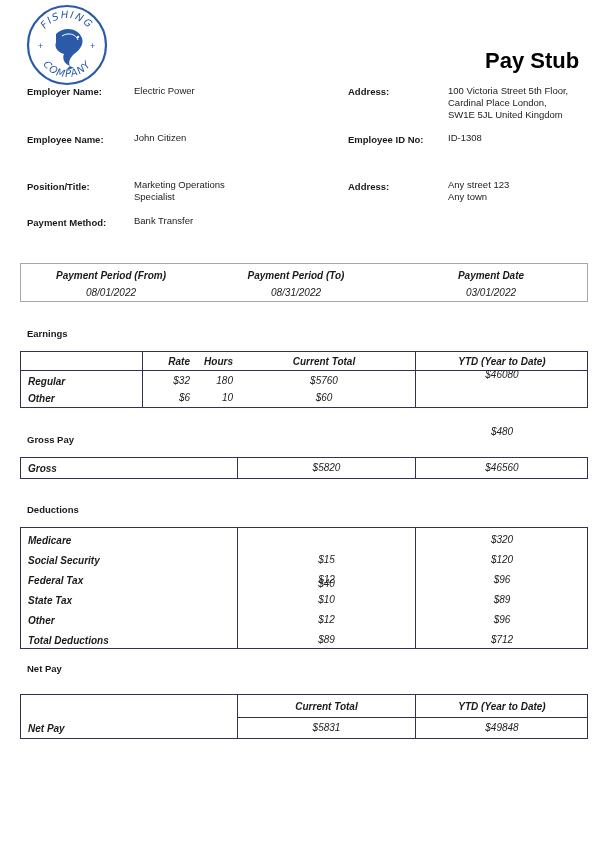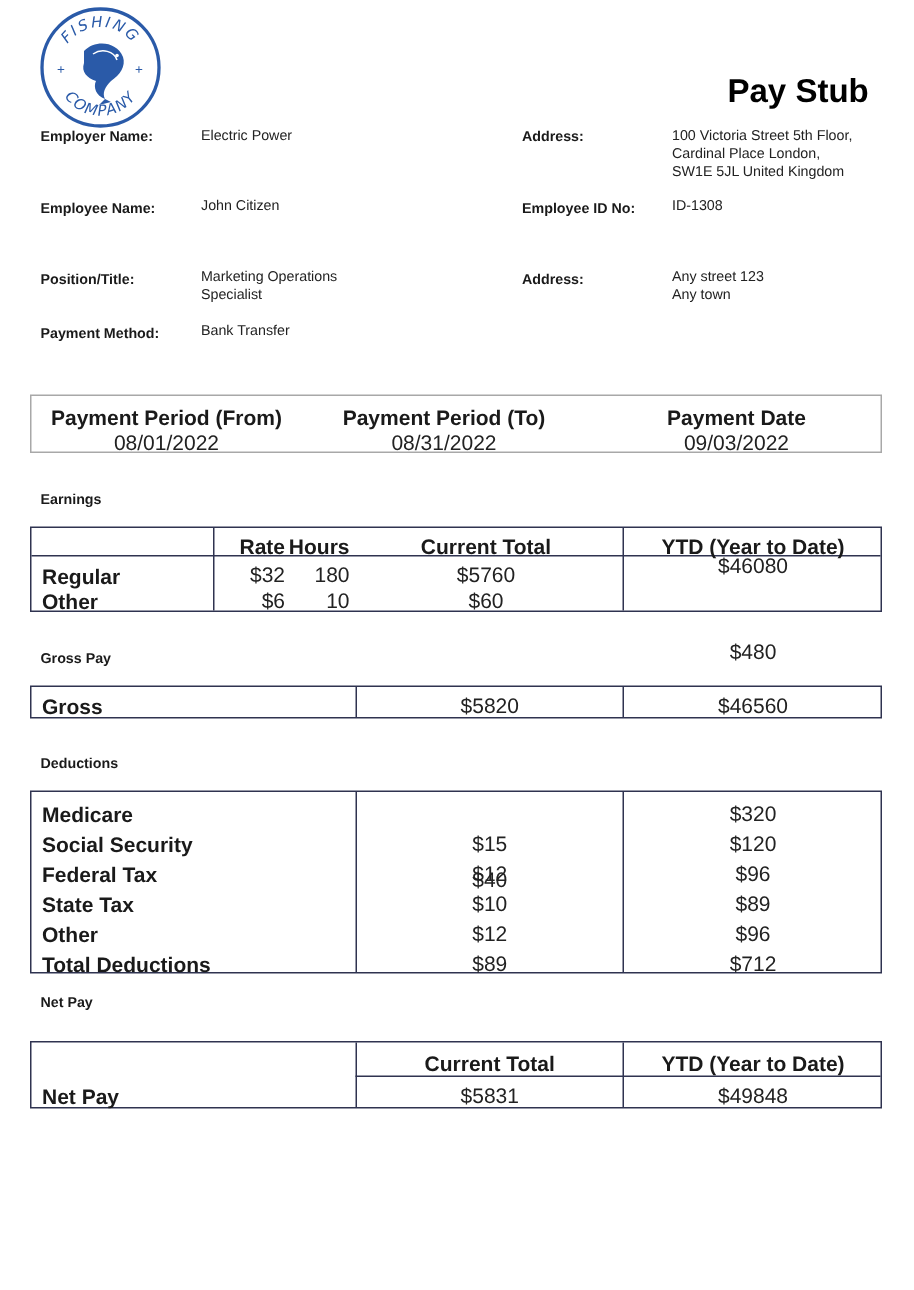--- a/index.html
+++ b/index.html
@@ -6,21 +6,21 @@
   html, body { width: 609px; height: 860px; background: #ffffff; }
   body { position: relative; font-family: "Liberation Sans", sans-serif; color: #111; font-size: 9.5px; overflow: hidden; }
   .abs { position: absolute; }
   .lbl { font-weight: bold; font-size: 9.5px; color: #1a1a1a; }
   .val { font-size: 9.5px; color: #222; line-height: 12px; }
   .title { font-size: 22px; font-weight: bold; color: #000; }
   .section { font-weight: bold; font-size: 9.5px; color: #1a1a1a; }
   .box { position: absolute; border: 1px solid #2f3350; }
   .vline { position: absolute; top: 0; bottom: 0; width: 1px; background: #2f3350; }
   .hline { position: absolute; left: 0; right: 0; height: 1px; background: #2f3350; }
-  .cell { position: absolute; font-size: 14px; color: #222; white-space: nowrap; }
+  .cell { position: absolute; font-size: 10px; color: #222; white-space: nowrap; font-style: italic; }
   .b { font-weight: bold; color: #1a1a1a; }
   .c { text-align: center; }
   .r { text-align: right; }
   .period-box { position: absolute; left: 20px; top: 263px; width: 568px; height: 39px; border: 1px solid #a8a8a8; }
   .logo { position: absolute; left: 26px; top: 4px; width: 82px; height: 82px; }
 </style>
 </head>
 <body>
 
 <div class="logo">
@@ -78,21 +78,21 @@
 
 <div class="abs lbl" style="left:27px; top:217px;">Payment Method:</div>
 <div class="abs val" style="left:134px; top:215px;">Bank Transfer</div>
 
 <div class="period-box">
   <div class="cell b c" style="left:0; width:180px; top:6px;">Payment Period (From)</div>
   <div class="cell c" style="left:0; width:180px; top:23px;">08/01/2022</div>
   <div class="cell b c" style="left:185px; width:180px; top:6px;">Payment Period (To)</div>
   <div class="cell c" style="left:185px; width:180px; top:23px;">08/31/2022</div>
   <div class="cell b c" style="left:380px; width:180px; top:6px;">Payment Date</div>
-  <div class="cell c" style="left:380px; width:180px; top:23px;">09/03/2022</div>
+  <div class="cell c" style="left:380px; width:180px; top:23px;">03/01/2022</div>
 </div>
 
 <div class="abs section" style="left:27px; top:328px;">Earnings</div>
 <div class="box" style="left:20px; top:351px; width:568px; height:57px;">
   <div class="vline" style="left:121px;"></div>
   <div class="vline" style="left:394px;"></div>
   <div class="hline" style="top:18px;"></div>
   <div class="cell b r" style="left:121px; width:48px; top:4px;">Rate</div>
   <div class="cell b r" style="left:170px; width:42px; top:4px;">Hours</div>
   <div class="cell b c" style="left:212px; width:182px; top:4px;">Current Total</div>

